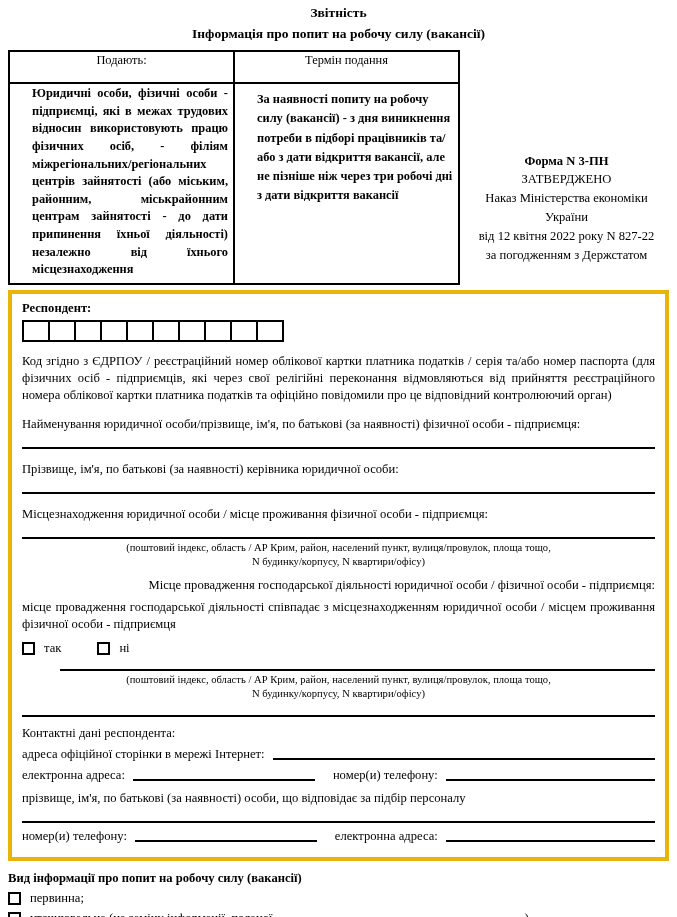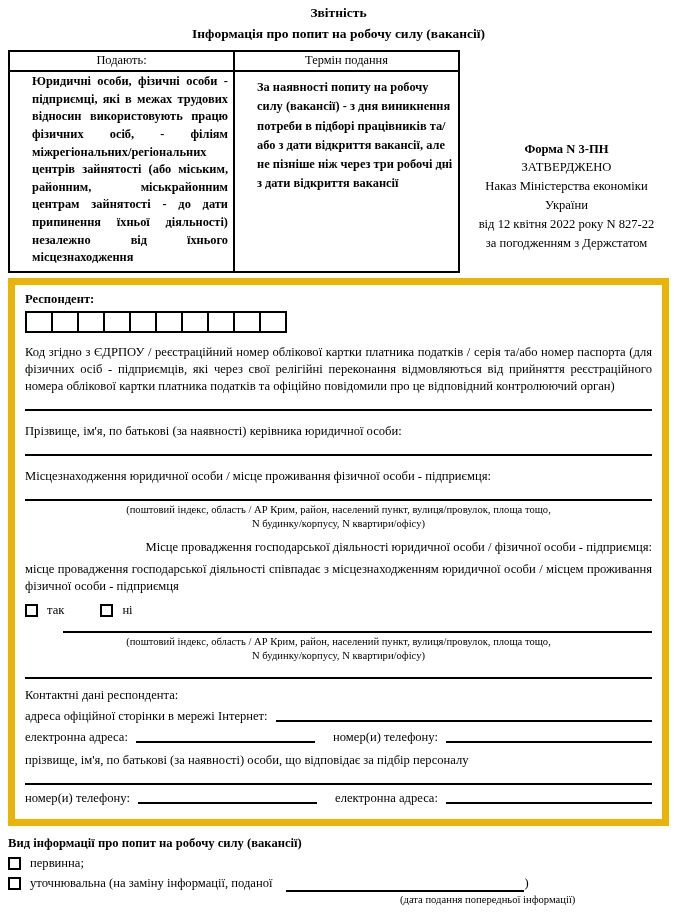--- a/index.html
+++ b/index.html
@@ -13,31 +13,31 @@
 
   .title { text-align: center; font-weight: bold; font-size: 13.5px; }
   .title.sub { margin-top: 3px; }
 
   .top { display: flex; margin-top: 7px; align-items: stretch; }
   table.submit { border-collapse: collapse; width: 452px; table-layout: fixed; }
   table.submit th, table.submit td {
     border: 2px solid #000; padding: 1px 5px 4px 22px; vertical-align: top;
     font-weight: normal; font-size: 12.4px;
   }
-  table.submit th { text-align: center; padding: 0 4px 1px 4px; }
+  table.submit th { text-align: center; padding: 0 4px 13px 4px; }
   table.submit td.who { width: 262px; font-weight: bold; text-align: justify; line-height: 1.42; }
   table.submit td.term { font-weight: bold; line-height: 1.55; padding-top: 6px; border-radius: 14px; }
 
   .approval {
     flex: 1; display: flex; flex-direction: column; justify-content: flex-end;
     text-align: center; padding: 0 2px 20px 6px; line-height: 1.5; font-size: 12.6px;
   }
   .approval .b { font-weight: bold; margin-top: 29px; }
 
-  .resp-box { border: 7px solid #eab308; margin-top: 5px; padding: 6px 10px 12px 10px; }
+  .resp-box { border: 4px solid #eab308; margin-top: 5px; padding: 6px 10px 12px 10px; }
   .bold { font-weight: bold; }
 
   .code-row { display: flex; margin-top: 3px; }
   .code-cell { width: 28px; height: 22px; border: 2px solid #000; margin-left: -2px; background: #fff; }
   .code-cell:first-child { margin-left: 0; }
 
   .para { text-align: justify; margin-top: 11px; }
   .label-line { margin-top: 12px; }
   .rule { border-bottom: 2px solid #000; height: 0; }
   .rule.field { margin-top: 14px; }
@@ -103,20 +103,21 @@
         <div class="code-cell"></div>
         <div class="code-cell"></div>
         <div class="code-cell"></div>
         <div class="code-cell"></div>
         <div class="code-cell"></div>
         <div class="code-cell"></div>
       </div>
 
     <div class="para">Код згідно з ЄДРПОУ / реєстраційний номер облікової картки платника податків / серія та/або номер паспорта (для фізичних осіб - підприємців, які через свої релігійні переконання відмовляються від прийняття реєстраційного номера облікової картки платника податків та офіційно повідомили про це відповідний контролюючий орган)</div>
 
+    <div class="label-line">Найменування юридичної особи/прізвище, ім'я, по батькові (за наявності) фізичної особи - підприємця:</div>
     <div class="rule field"></div>
 
     <div class="label-line">Прізвище, ім'я, по батькові (за наявності) керівника юридичної особи:</div>
     <div class="rule field"></div>
 
     <div class="label-line">Місцезнаходження юридичної особи / місце проживання фізичної особи - підприємця:</div>
     <div class="rule field"></div>
     <div class="hint">(поштовий індекс, область / АР Крим, район, населений пункт, вулиця/провулок, площа тощо,</div>
     <div class="hint" style="margin-top:0;">N будинку/корпусу, N квартири/офісу)</div>
 

